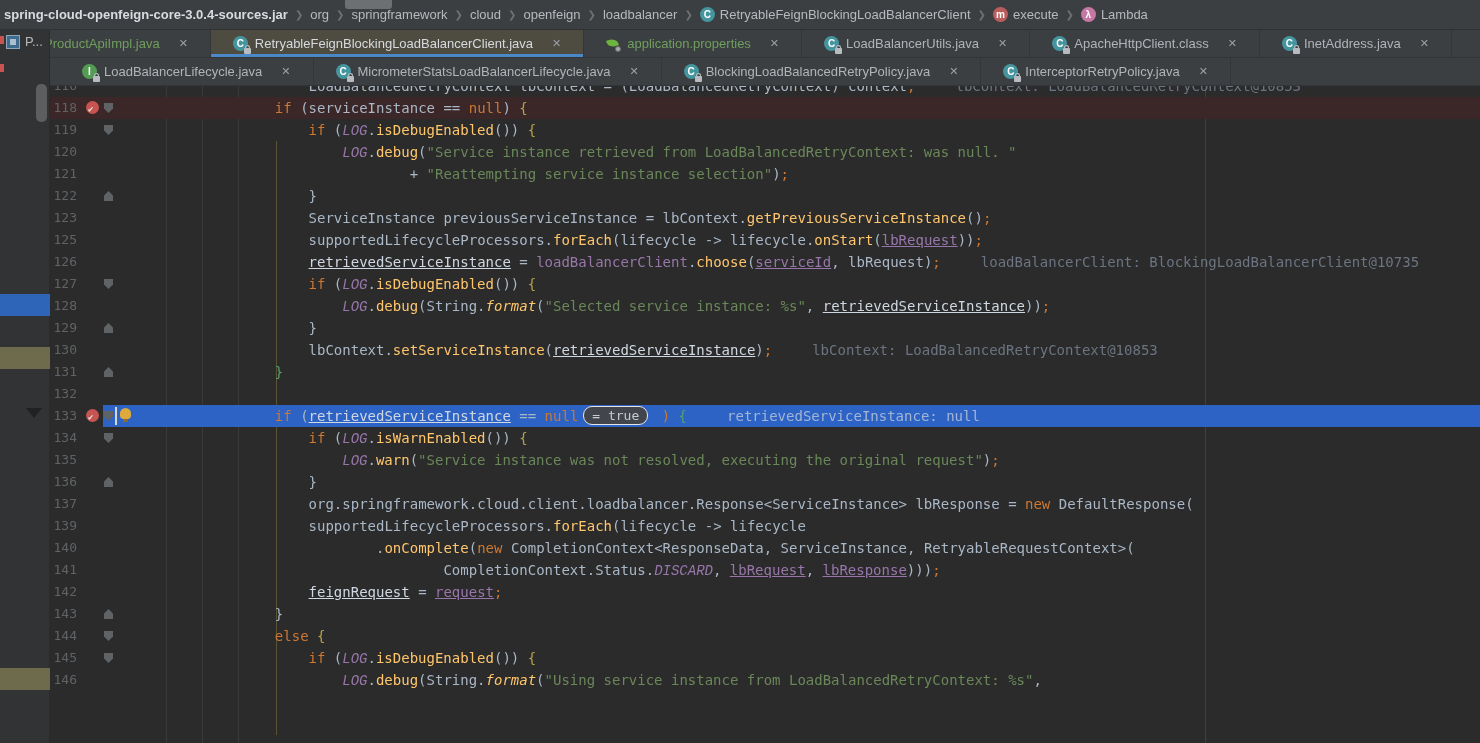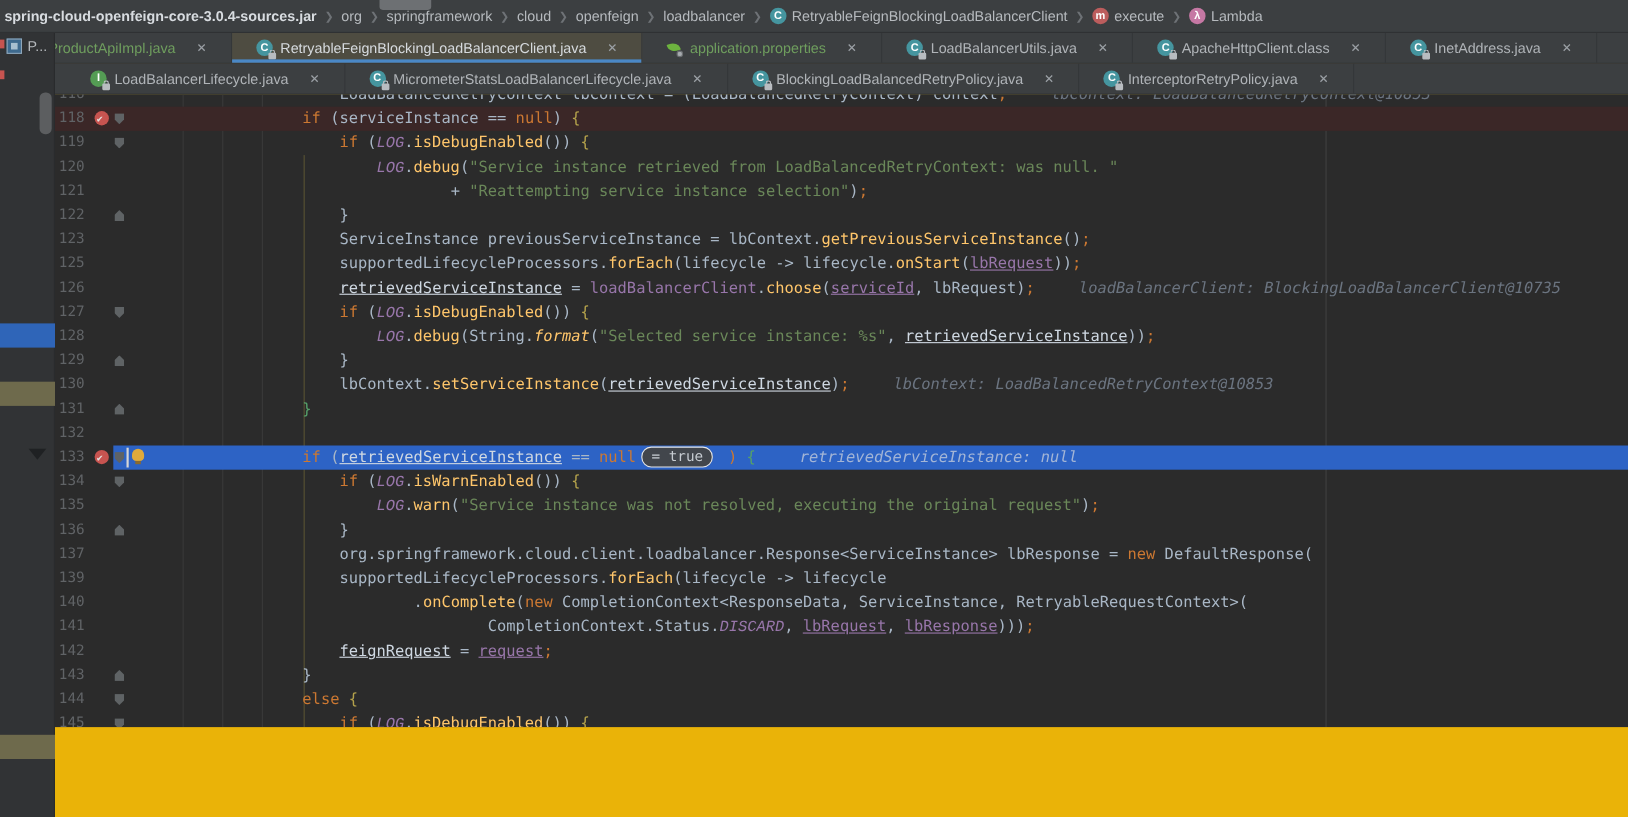--- a/index.html
+++ b/index.html
@@ -51,21 +51,21 @@
   #project-icon::after{content:"";display:block;width:6px;height:6px;margin:3px;background:#a8c0d0;}
   .red-tick{position:absolute;left:0;width:4px;height:8px;background:#c75450;}
   #strip-thumb{position:absolute;left:36px;top:54px;width:11px;height:38px;background:#5c5e60;border-radius:5px;}
   .strip-mark{position:absolute;left:0;width:50px;height:22px;}
   .strip-blue{background:#2f65b8;}
   .strip-olive{background:#6e6a4c;}
   #strip-arrow{position:absolute;left:26px;width:0;height:0;border-left:8px solid transparent;
     border-right:8px solid transparent;border-top:10px solid #1f2123;}
 
   
-  #editor{position:absolute;left:50px;top:86px;width:1430px;height:575px;background:#2b2b2b;overflow:hidden;}
+  #editor{position:absolute;left:50px;top:86px;width:1430px;height:657px;background:#2b2b2b;overflow:hidden;}
   .guide{position:absolute;top:0;width:1px;height:657px;background:#3a3a3a;z-index:1;}
   #guide-yellow{position:absolute;width:1px;background:#5a5434;z-index:1;}
   #margin-line{position:absolute;top:0;width:1px;height:657px;background:#404040;z-index:1;}
   #lines{position:relative;z-index:2;margin-top:-11px;}
   .row{display:flex;height:22px;line-height:22px;font-family:"DejaVu Sans Mono",monospace;font-size:14px;
     white-space:pre;position:relative;}
   .row.bp-row{background:#3b2727;}
   .lnum{width:35px;flex:none;text-align:right;padding-right:8px;box-sizing:border-box;color:#606366;font-size:13px;}
   .licon{width:18px;flex:none;position:relative;}
   .lrest{flex:1;position:relative;padding-left:37px;box-sizing:border-box;min-width:0;}
@@ -83,21 +83,21 @@
   .tk-k{color:#cc7832;}
   .tk-s{color:#6a8759;}
   .tk-m{color:#ffc66b;}
   .tk-mi{color:#ffc66b;font-style:italic;}
   .tk-f{color:#9876aa;}
   .tk-fi{color:#9876aa;font-style:italic;font-family:Liberation Mono, monospace;}
   .tk-fu{color:#9876aa;text-decoration:underline;}
   .tk-du{color:#cfd8e2;text-decoration:underline;}
   .tk-br{color:#b3a14b;}
   .tk-gb{color:#55a06a;}
-  .hint{font-style:italic;color:#6b7480;margin-left:40px;}
+  .hint{color:#6b7480;margin-left:40px;}
   .hint-b{color:#a3b5d6;}
   .chip{display:inline-block;background:#42464c;border:1px solid #e5e5e5;border-radius:9px;
     padding:0 8px;margin:0 5px;color:#c6cbd1;font-size:13px;line-height:17px;vertical-align:1px;}
 </style>
 </head>
 <body>
 
 <div id="app">
   <div id="breadcrumb-bar">
       <span class="crumb bold">

